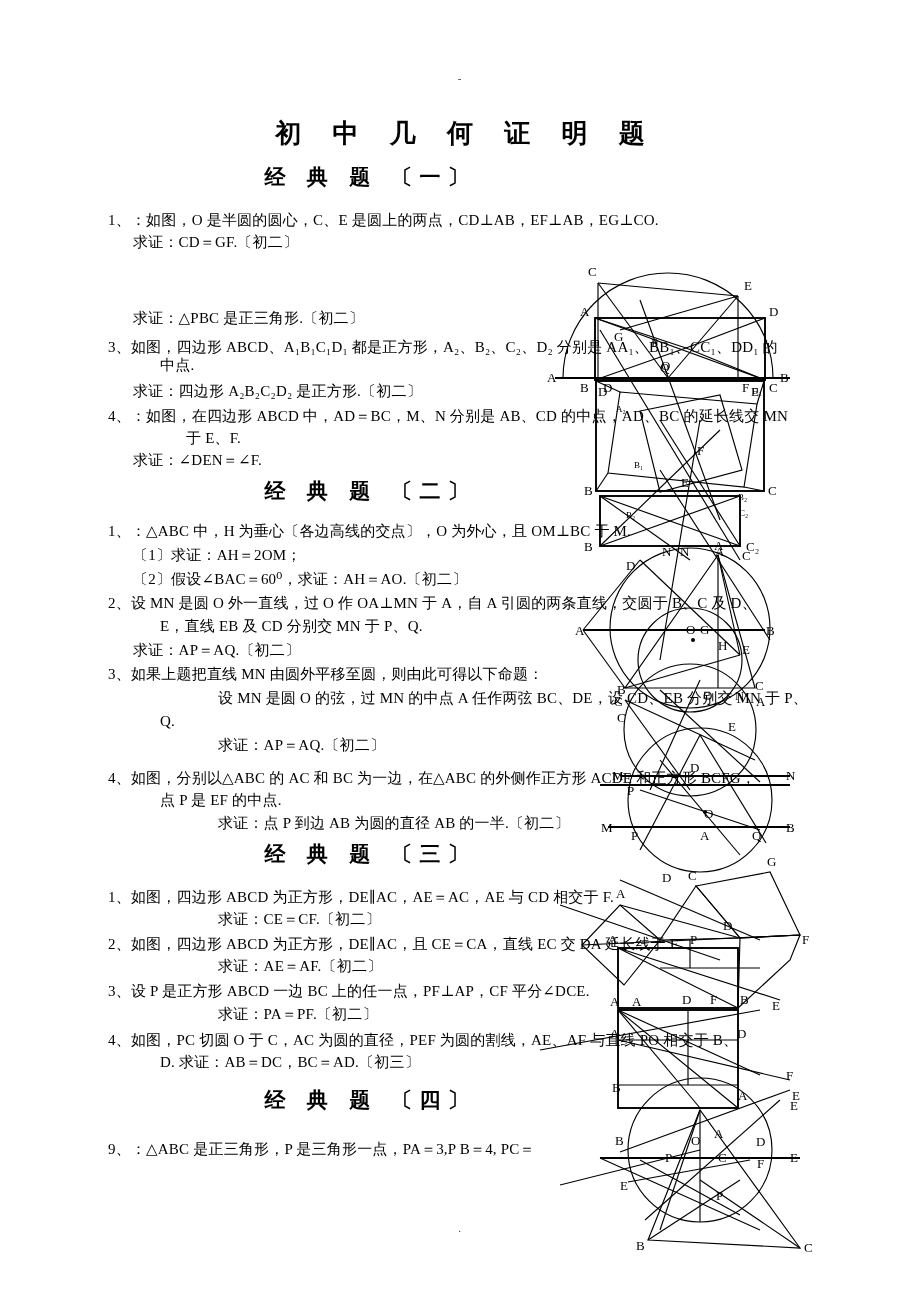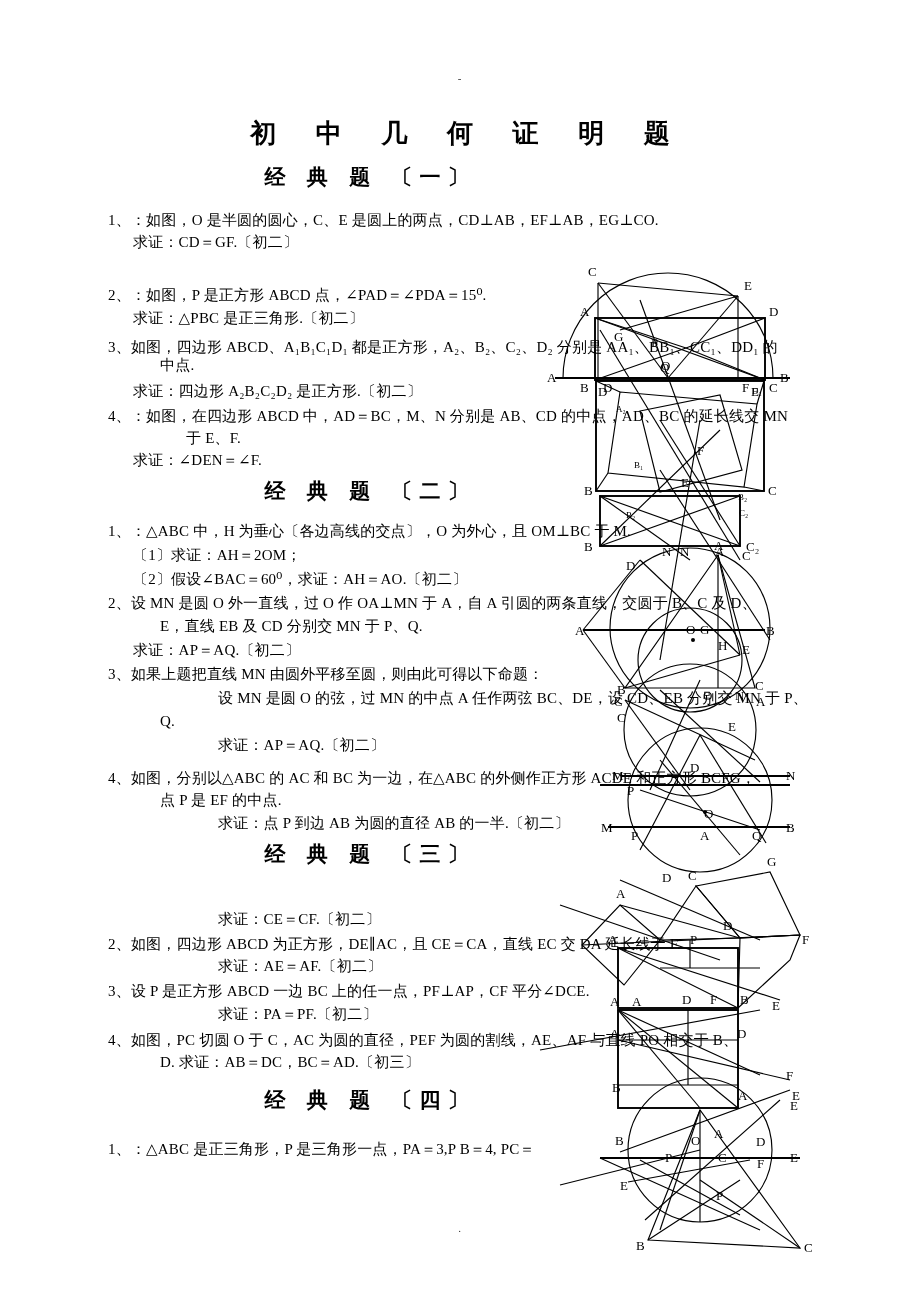--- a/index.html
+++ b/index.html
@@ -41,21 +41,21 @@
     height: 1302px;
     z-index: 2;
   }
 
   .doc-title {
     position: absolute;
     left: 0;
     top: 116px;
     width: 920px;
     text-align: center;
-    font-family: Liberation Mono, monospace;
+    font-family: Liberation Sans, sans-serif;
     font-size: 26px;
     font-weight: bold;
     letter-spacing: 12px;
     text-indent: 12px;
   }
 
   .section-title {
     position: absolute;
     left: 0;
     width: 733px;
@@ -117,21 +117,20 @@
   <div id="text-layer">
 
     <div class="page-mark" id="header-mark">-</div>
 
     <div class="doc-title">初 中 几 何 证 明 题</div>
 
     <div class="section-title" id="sec-1-title">经 典 题 〔一〕</div>
 
     <div class="line ind0" style="top:213px">1、：如图，O 是半圆的圆心，C、E 是圆上的两点，CD⊥AB，EF⊥AB，EG⊥CO.</div>
     <div class="line ind1" style="top:235px">求证：CD＝GF.〔初二〕</div>
-    <div class="line ind0" style="top:288px">2、：如图，P 是正方形 ABCD 点，∠PAD＝∠PDA＝15⁰.</div>
     <div class="line ind1" style="top:311px">求证：△PBC 是正三角形.〔初二〕</div>
     <div class="line ind0" style="top:340px">3、如图，四边形 ABCD、A₁B₁C₁D₁ 都是正方形，A₂、B₂、C₂、D₂ 分别是 AA₁、BB₁、CC₁、DD₁ 的</div>
     <div class="line ind2" style="top:358px">中点.</div>
     <div class="line ind1" style="top:384px">求证：四边形 A₂B₂C₂D₂ 是正方形.〔初二〕</div>
     <div class="line ind0" style="top:409px">4、：如图，在四边形 ABCD 中，AD＝BC，M、N 分别是 AB、CD 的中点，AD、BC 的延长线交 MN</div>
     <div class="line ind3" style="top:431px">于 E、F.</div>
     <div class="line ind1" style="top:453px">求证：∠DEN＝∠F.</div>
 
     <div class="section-title" id="sec-2-title">经 典 题 〔二〕</div>
 
@@ -144,31 +143,32 @@
     <div class="line ind0" style="top:667px">3、如果上题把直线 MN 由圆外平移至圆，则由此可得以下命题：</div>
     <div class="line ind4" style="top:691px">设 MN 是圆 O 的弦，过 MN 的中点 A 任作两弦 BC、DE，设 CD、EB 分别交 MN 于 P、</div>
     <div class="line ind2" style="top:714px">Q.</div>
     <div class="line ind4" style="top:738px">求证：AP＝AQ.〔初二〕</div>
     <div class="line ind0" style="top:771px">4、如图，分别以△ABC 的 AC 和 BC 为一边，在△ABC 的外侧作正方形 ACDE 和正方形 BCFG，</div>
     <div class="line ind2" style="top:793px">点 P 是 EF 的中点.</div>
     <div class="line ind4" style="top:816px">求证：点 P 到边 AB 为圆的直径 AB 的一半.〔初二〕</div>
 
     <div class="section-title" id="sec-3-title">经 典 题 〔三〕</div>
 
+    <div class="line ind0" style="top:890px">1、如图，四边形 ABCD 为正方形，DE∥AC，AE＝AC，AE 与 CD 相交于 F.</div>
     <div class="line ind4" style="top:912px">求证：CE＝CF.〔初二〕</div>
     <div class="line ind0" style="top:937px">2、如图，四边形 ABCD 为正方形，DE∥AC，且 CE＝CA，直线 EC 交 DA 延长线于 F.</div>
     <div class="line ind4" style="top:959px">求证：AE＝AF.〔初二〕</div>
     <div class="line ind0" style="top:984px">3、设 P 是正方形 ABCD 一边 BC 上的任一点，PF⊥AP，CF 平分∠DCE.</div>
     <div class="line ind4" style="top:1007px">求证：PA＝PF.〔初二〕</div>
     <div class="line ind0" style="top:1033px">4、如图，PC 切圆 O 于 C，AC 为圆的直径，PEF 为圆的割线，AE、AF 与直线 PO 相交于 B、</div>
     <div class="line ind2" style="top:1055px">D. 求证：AB＝DC，BC＝AD.〔初三〕</div>
 
     <div class="section-title" id="sec-4-title">经 典 题 〔四〕</div>
 
-    <div class="line ind0" style="top:1142px">1、：△ABC 是正三角形，P 是三角形一点，PA＝3,P B＝4, PC＝</div>
+    <div class="line ind0" style="top:1142px">9、：△ABC 是正三角形，P 是三角形一点，PA＝3,P B＝4, PC＝</div>
 
     <div class="page-mark" id="footer-mark">.</div>
   </div>
 
   <div id="figure-layer">
     <svg width="920" height="1302" viewBox="0 0 920 1302" class="fig">
 
       <g>
         <path d="M 563 378 A 105 105 0 0 1 773 378"></path>
         <line class="thick" x1="555" y1="378" x2="790" y2="378"></line>

